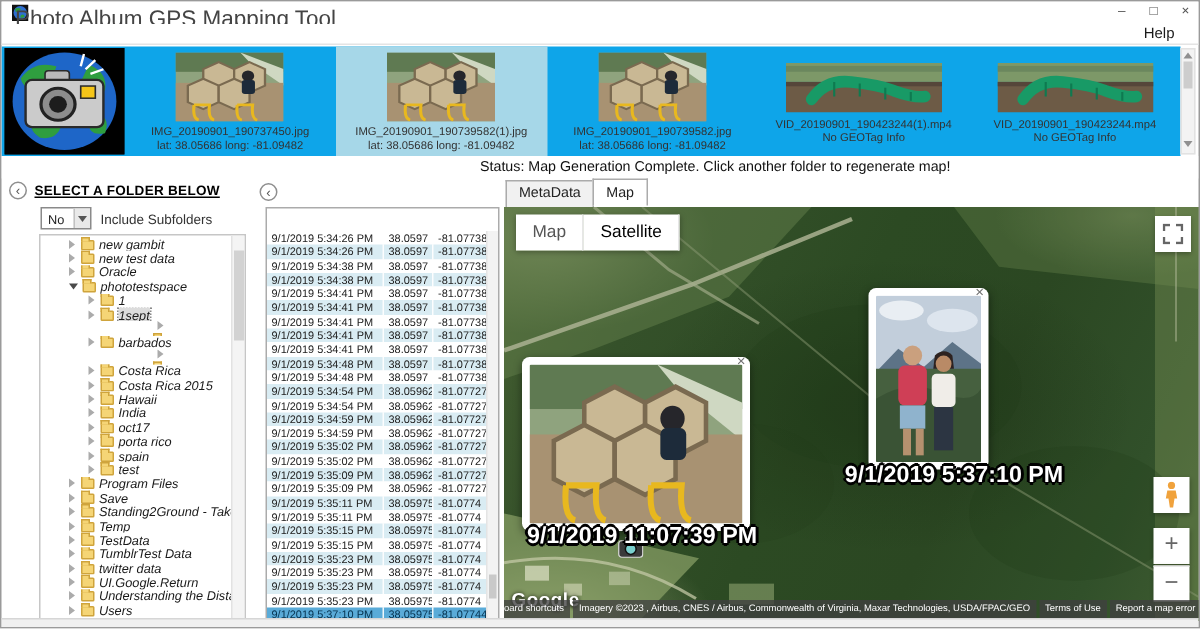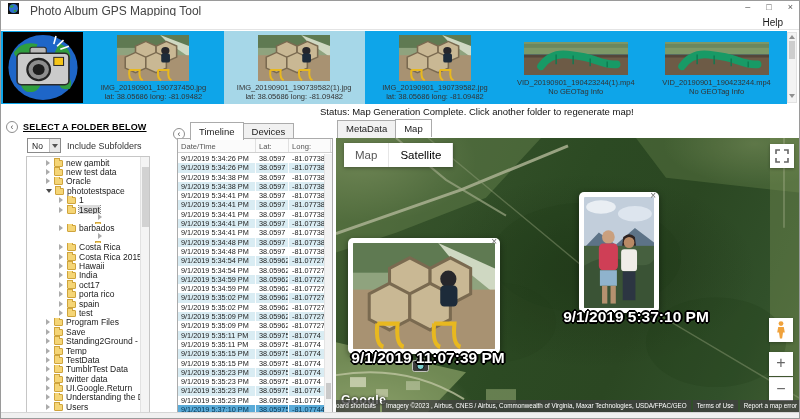--- a/index.html
+++ b/index.html
@@ -4,21 +4,21 @@
 <style>
   html,body{margin:0;padding:0;background:#e8e8e8;}
   *{box-sizing:border-box;}
   .app{position:relative;width:800px;height:419px;background:#fff;border:1px solid #9a9a9a;
        overflow:hidden;font-family:"Liberation Sans","DejaVu Sans",sans-serif;}
 
   
   .titlebar{position:absolute;top:0;left:0;right:0;height:15px;background:#fff;}
   .appicon{position:absolute;left:7px;top:2px;width:11px;height:11px;}
   .appicon svg{width:100%;height:100%;display:block;}
-  .apptitle{position:absolute;left:29px;top:3px;font-size:12px;color:#444;}
+  .apptitle{position:absolute;left:9px;top:3px;font-size:15px;color:#444;}
   .winbtns{position:absolute;right:6px;top:1px;display:flex;gap:16px;font-size:9px;color:#555;}
   .winbtns span{cursor:default;}
   .menubar{position:absolute;top:15px;left:0;right:0;height:14px;background:#fff;border-bottom:1px solid #e4e4e4;}
   .helpmenu{position:absolute;right:8px;top:1px;font-size:10px;color:#1a1a1a;padding:0 8px;margin-left:24px;}
 
   
   .thumbstrip{position:absolute;top:30px;left:0;right:12px;height:73px;background:#0ea5e9;display:flex;}
   .applogo{flex:0 0 80px;width:80px;height:71px;margin:1px 0 0 2px;background:#000;}
   .applogo svg{width:100%;height:100%;display:block;}
   #thumbs{flex:1;display:flex;}
@@ -43,21 +43,21 @@
   .circlebtn{width:12px;height:12px;border:1px solid #8e8e8e;border-radius:50%;font-size:9px;
              line-height:10px;text-align:center;color:#555;background:#fff;flex:0 0 12px;}
   .fheader b{font-size:9px;color:#000;text-decoration:underline;letter-spacing:.2px;}
   .comborow{position:absolute;left:26px;top:137px;display:flex;align-items:center;gap:6px;}
   .combo{width:34px;height:15px;border:1px solid #8a8a8a;background:#fff;font-size:8.5px;color:#222;
          position:relative;padding:2px 0 0 4px;}
   .combo .cbtn{position:absolute;right:0;top:0;bottom:0;width:11px;background:#e9e9e9;border-left:1px solid #c2c2c2;}
   .combo .cbtn::after{content:"";position:absolute;left:2px;top:5px;border-left:3px solid transparent;
          border-right:3px solid transparent;border-top:4px solid #555;}
   .combolabel{font-size:9px;color:#333;}
-  .treebox{position:absolute;left:25px;top:155px;width:124px;height:258px;border:1px solid #c6c6c6;background:#fff;overflow:hidden;}
+  .treebox{position:absolute;left:25px;top:155px;width:138px;height:258px;border:1px solid #c6c6c6;background:#fff;overflow:hidden;font-style:italic;}
   #tree{position:absolute;left:0;top:1px;right:9px;bottom:0;overflow:hidden;}
   .titem{height:9.4px;display:flex;align-items:center;gap:3px;white-space:nowrap;overflow:hidden;}
   .arrow{flex:0 0 5px;}
   .arrow.col{width:0;height:0;border-top:3px solid transparent;border-bottom:3px solid transparent;border-left:4px solid #ababab;}
   .arrow.exp{width:0;height:0;border-left:3.5px solid transparent;border-right:3.5px solid transparent;border-top:4.5px solid #4a4a4a;}
   .folder{width:9px;height:7px;background:var(--folder-yellow);border:1px solid #cfa43c;border-radius:1px;position:relative;flex:0 0 9px;margin-top:1px;}
   .folder::before{content:"";position:absolute;top:-3px;left:-1px;width:4px;height:2px;background:var(--folder-yellow);
          border:1px solid #cfa43c;border-bottom:none;}
   .tlabel{font-size:8.5px;color:#1a1a1a;}
   .titem.sel .tlabel{background:#dcdcdc;outline:1px dotted #8a8a8a;}
@@ -423,31 +423,22 @@
           <span class="tlabel">uTorrentPortable</span>
         </div>
       </div>
     <div class="treescroll">
       <div class="tsthumb"></div>
     </div>
   </div>
 
   <div class="tlhead">
     <span class="circlebtn">‹</span>
-    <span class="tabs" id="tl-tabs">
-        <span class="tab active">Timeline</span>
-        <span class="tab">Devices</span>
-      </span>
   </div>
   <div class="gridwrap">
-    <div class="gridhead" id="gridhead">
-        <span class="gh c0">Date/Time</span>
-        <span class="gh c1">Lat:</span>
-        <span class="gh c2">Long:</span>
-      </div>
     <div id="gridbody">
         <div class="grow">
           <span class="gc c0">9/1/2019 5:34:26 PM</span>
           <span class="gc c1">38.0597</span>
           <span class="gc c2">-81.07738</span>
         </div>
         <div class="grow alt">
           <span class="gc c0">9/1/2019 5:34:26 PM</span>
           <span class="gc c1">38.0597</span>
           <span class="gc c2">-81.07738</span>

